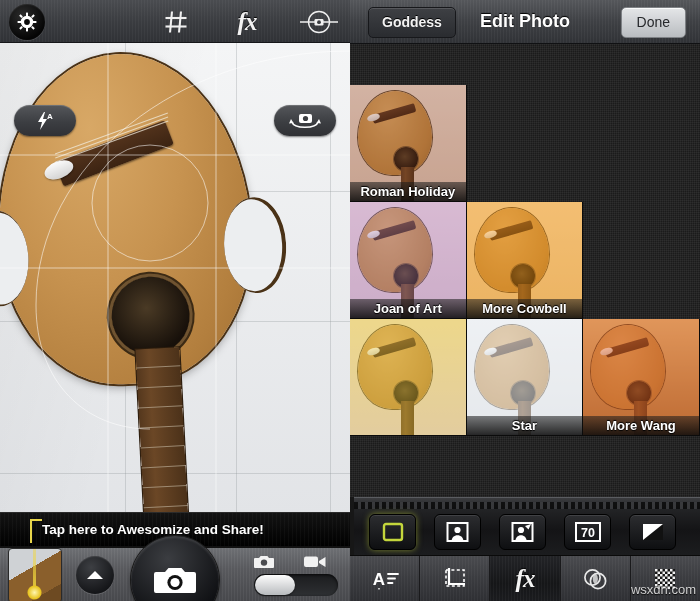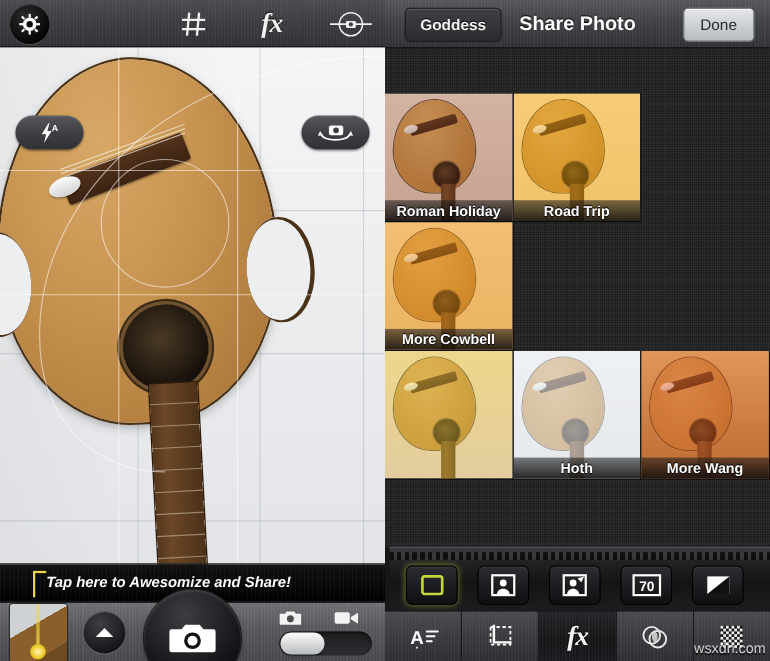--- a/index.html
+++ b/index.html
@@ -69,21 +69,21 @@
     box-shadow:0 1px 2px rgba(0,0,0,.5),inset 0 1px 0 rgba(255,255,255,.16);
     display:flex;align-items:center;justify-content:center;}
   .flip-btn{position:absolute;right:14px;top:62px;width:62px;height:31px;border-radius:16px;
     background:linear-gradient(#55575b,#3c3e42 55%,#303135);
     box-shadow:0 1px 2px rgba(0,0,0,.5),inset 0 1px 0 rgba(255,255,255,.16);
     display:flex;align-items:center;justify-content:center;}
 
   
   .tip-strip{position:absolute;left:0;top:512px;width:350px;height:33px;
     background:linear-gradient(#131313,#000);
-    display:flex;align-items:center;border-top:1px solid #2b2b2b;font-style:italic;}
+    display:flex;align-items:center;border-top:1px solid #2b2b2b;}
   .tip-strip:before{content:"";position:absolute;inset:0;
     background-image:repeating-linear-gradient(90deg,rgba(255,255,255,.03) 0 1px,transparent 1px 4px);}
   .tip-text{position:relative;color:#fff;font-size:13.5px;font-weight:bold;margin-left:42px;
     text-shadow:0 -1px 0 #000;white-space:nowrap;}
   .tip-arrow{position:absolute;left:30px;top:6px;width:10px;height:22px;
     border-left:2px solid #e8d54a;border-top:2px solid #e8d54a;}
 
   
   .cam-bottombar{position:absolute;left:0;top:548px;width:350px;height:53px;
     background:linear-gradient(#6d6f73,#58595d 40%,#47484c);}
@@ -347,34 +347,34 @@
                 <div class="fbg" style="background: linear-gradient(rgb(232, 217, 207), rgb(216, 195, 180));"></div>
               <div class="fg-body"></div>
                 <div class="fg-hole"></div>
                 <div class="fg-neck"></div>
               <div class="fg-bridge"></div>
                 <div class="fg-pick"></div>
               <div class="ftint" style="background: rgba(150, 70, 40, 0.26);"></div>
               </div>
             <div class="flabel">Roman Holiday</div>
           </div>
+        </div>
+        <div class="frow">
           <div class="fcell">
             <div class="fimg">
-                <div class="fbg" style="background: linear-gradient(rgb(246, 227, 192), rgb(233, 212, 170));"></div>
+                <div class="fbg" style="background: linear-gradient(rgb(240, 221, 232), rgb(221, 200, 216));"></div>
               <div class="fg-body"></div>
                 <div class="fg-hole"></div>
                 <div class="fg-neck"></div>
               <div class="fg-bridge"></div>
                 <div class="fg-pick"></div>
-              <div class="ftint" style="background: rgba(250, 170, 10, 0.4);"></div>
+              <div class="ftint" style="background: rgba(170, 120, 170, 0.34);"></div>
               </div>
-            <div class="flabel">Road Trip</div>
+            <div class="flabel">Joan of Art</div>
           </div>
-        </div>
-        <div class="frow">
           <div class="fcell">
             <div class="fimg">
                 <div class="fbg" style="background: linear-gradient(rgb(242, 220, 184), rgb(227, 200, 156));"></div>
               <div class="fg-body"></div>
                 <div class="fg-hole"></div>
                 <div class="fg-neck"></div>
               <div class="fg-bridge"></div>
                 <div class="fg-pick"></div>
               <div class="ftint" style="background: rgba(245, 150, 20, 0.42);"></div>
               </div>
@@ -396,41 +396,41 @@
           <div class="fcell">
             <div class="fimg">
                 <div class="fbg" style="background: linear-gradient(rgb(242, 243, 245), rgb(223, 225, 228));"></div>
               <div class="fg-body"></div>
                 <div class="fg-hole"></div>
                 <div class="fg-neck"></div>
               <div class="fg-bridge"></div>
                 <div class="fg-pick"></div>
               <div class="ftint" style="background: rgba(235, 238, 242, 0.55);"></div>
               </div>
-            <div class="flabel">Hoth</div>
+            <div class="flabel">Star</div>
           </div>
           <div class="fcell">
             <div class="fimg">
                 <div class="fbg" style="background: linear-gradient(rgb(224, 196, 138), rgb(160, 115, 64));"></div>
               <div class="fg-body"></div>
                 <div class="fg-hole"></div>
                 <div class="fg-neck"></div>
               <div class="fg-bridge"></div>
                 <div class="fg-pick"></div>
               <div class="ftint" style="background: rgba(225, 95, 35, 0.46);"></div>
               </div>
             <div class="flabel">More Wang</div>
           </div>
         </div>
       </div>
     </div>
 
     <div class="ed-topbar">
       <div class="btn-cancel">Goddess</div>
-      <div class="ed-title">Share Photo</div>
+      <div class="ed-title">Edit Photo</div>
       <div class="btn-done">Done</div>
     </div>
 
     <div class="cat-bar">
       <div class="cat-btn sel" style="left:15px;">
         <svg width="24" height="24" viewBox="0 0 24 24">
           <rect x="3" y="4" width="18" height="16" rx="2" fill="none" stroke="#c4d63c" stroke-width="2.4"></rect>
         </svg>
       </div>
       <div class="cat-btn" style="left:80px;">

